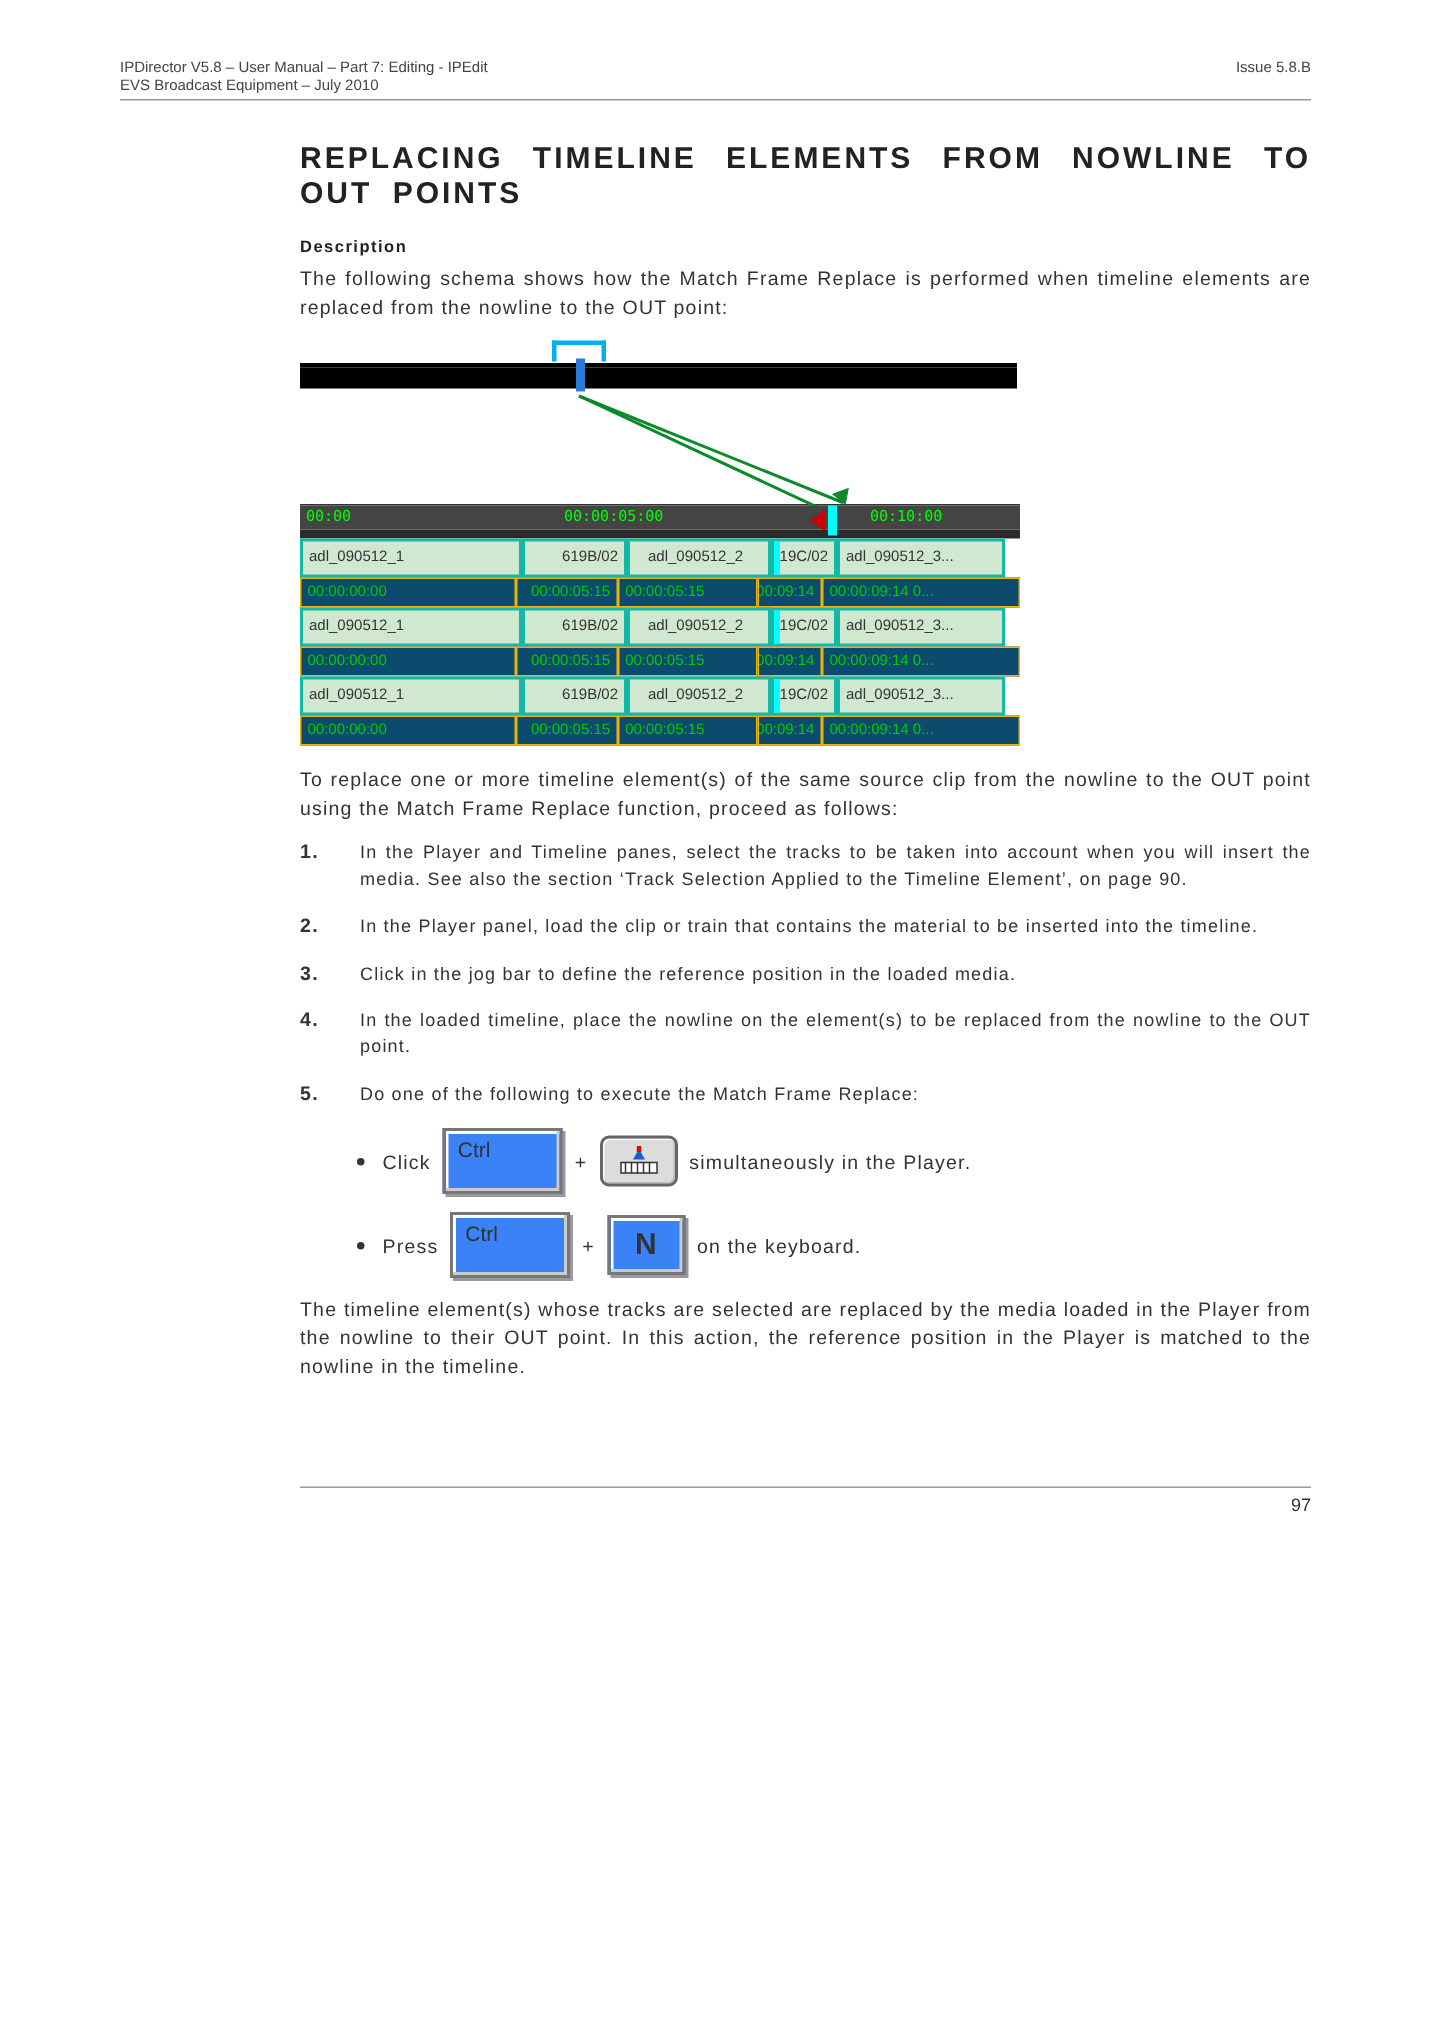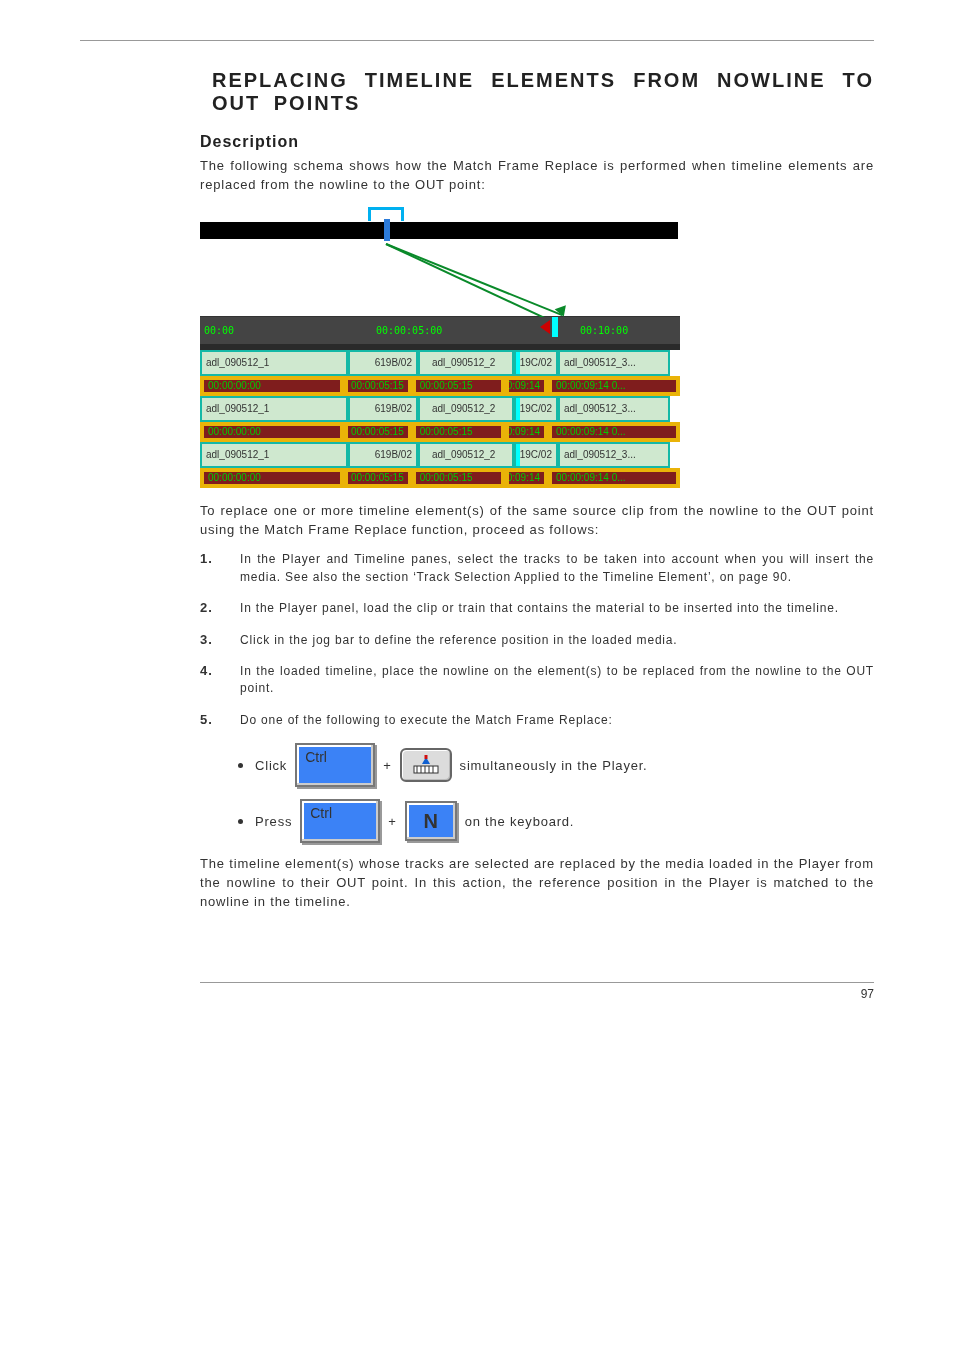--- a/index.html
+++ b/index.html
@@ -30,25 +30,25 @@
     padding-left: 120px;
   }
   h1 {
     font-family: Arial, sans-serif;
     font-variant: small-caps;
     font-size: 20px;
     color: #222;
     letter-spacing: 2px;
     word-spacing: 6px;
     text-align: justify;
-    margin: 28px 0 18px 12px;
+    margin: 28px 0 18px 0;
     font-weight: bold;
   }
   h3 {
-    font-size: 16px;
+    font-size: 11px;
     font-weight: bold;
     letter-spacing: 1px;
     color: #222;
     margin: 14px 0 6px 0;
   }
   p {
     font-size: 13px;
     letter-spacing: 0.8px;
     line-height: 1.45;
     margin: 6px 0 12px 0;
@@ -155,21 +155,21 @@
     position:absolute; background:#0a8a2a; height:2px; transform-origin:left center;
   }
   .schema .diag1 { left:186px; top:36px; width:190px; transform:rotate(22deg); }
   .schema .diag3 { left:186px; top:36px; width:195px; transform:rotate(25deg); }
   .schema .arrowhead {
     position:absolute; left:356px; top:100px;
     width:0;height:0;border-left:6px solid transparent;border-right:6px solid transparent;border-top:10px solid #0a8a2a;
     transform:rotate(-20deg);
   }
   .ruler {
-    display:flex; height:27px; background:#444; color:#0f0;
+    display:flex; height:16px; background:#444; color:#0f0;
     font-family: monospace; font-size:10px; align-items:center;
     position:relative;
   }
   .ruler span { position:absolute; }
   .ruler .r1 { left:4px; }
   .ruler .r2 { left:176px; }
   .ruler .r3 { left:380px; }
   .ruler .cy-left {
     position:absolute; left:352px; top:0; width:6px; height:20px; background:#0ff;
   }
@@ -184,40 +184,47 @@
   .cell {
     border:2px solid #14b8a6; background:#cfe8cf; display:flex; align-items:center;
     padding:0 4px; overflow:hidden; white-space:nowrap;
   }
   .c-a { width:148px; }
   .c-b { width:70px; justify-content:flex-end; }
   .c-c { width:96px;padding-left:12px; }
   .c-d { width:44px; justify-content:flex-end; position:relative; }
   .c-e { width:112px; }
   .c-d .cy { position:absolute; left:0; top:0; bottom:0; width:4px; background:#0ff; }
-  .cell.darknum { background:#7f1d1d; color:#0c0; border:4px solid #eab308;text-align:center; }
+  .cell.darknum { background:#0c4a6e; color:#0c0; border:1px solid #eab308;text-align:center; }
   .subtrack { display:flex; height:20px; font-size:10px; }
   .s-a { width:148px; }
   .s-b { width:70px; justify-content:flex-end; }
   .s-c { width:96px; }
   .s-d { width:44px; justify-content:flex-end; position:relative; }
   .s-e { width:136px; }
   .pagefoot {
     border-top:1px solid #999;
     text-align:right;
     font-size:12px;
     padding-top:4px;
     margin-top:70px;
     margin-left:120px;
   }
 </style>
 </head>
 <body>
 
 <div class="page">
+  <div class="hdr">
+    <div class="left">
+      <div>IPDirector V5.8 – User Manual – Part 7: Editing - IPEdit</div>
+      <div>EVS Broadcast Equipment – July 2010</div>
+    </div>
+    <div class="right">Issue 5.8.B</div>
+  </div>
   <div class="hline"></div>
 
   <div class="content">
     <h1>REPLACING TIMELINE ELEMENTS FROM NOWLINE TO OUT POINTS</h1>
 
     <h3>Description</h3>
     <p>The following schema shows how the Match Frame Replace is performed when timeline elements are replaced from the nowline to the OUT point:</p>
 
     <div class="schema">
       <div class="top">

